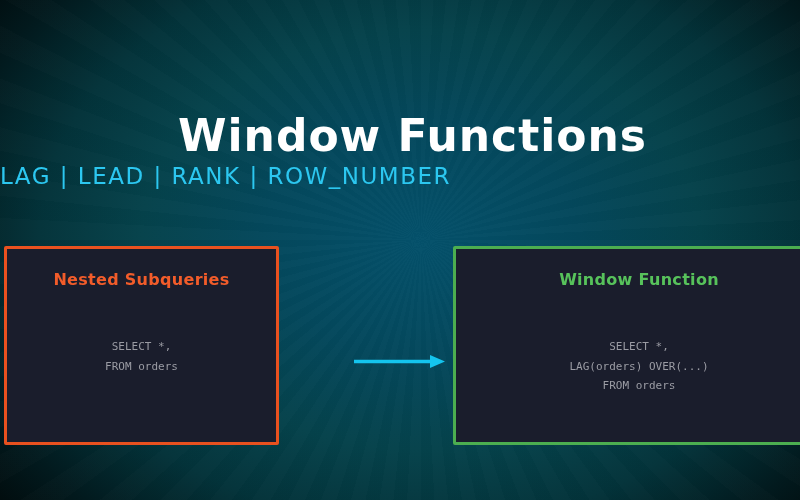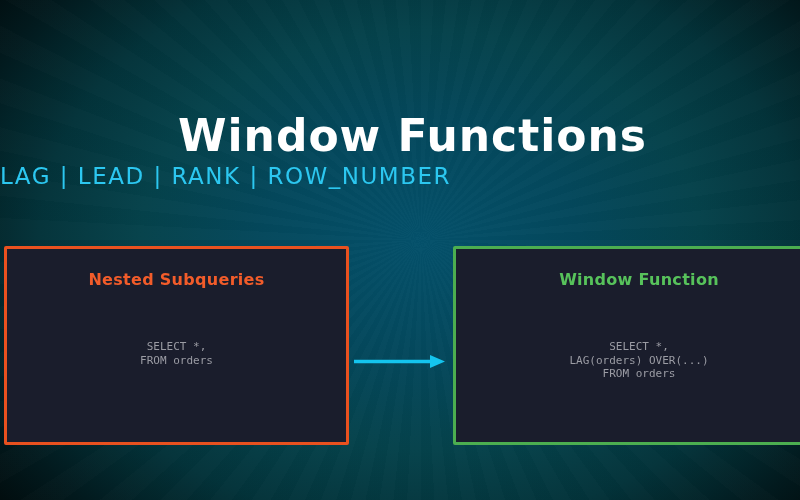--- a/index.html
+++ b/index.html
@@ -67,21 +67,21 @@
     height: 199px;
     box-sizing: border-box;
     background: #1a1d2c;
     border-style: solid;
     border-width: 3px;
     border-radius: 2px;
     text-align: center;
   }
   .panel-left {
     left: 4px;
-    width: 345px;
+    width: 275px;
     border-color: #e8511f;
   }
   .panel-right {
     left: 453px;
     width: 372px;
     border-color: #4cae50;
   }
   .panel-heading {
     margin-top: 21px;
     font-size: 16px;
@@ -90,21 +90,21 @@
   }
   .panel-left .panel-heading { color: #f25c2a; }
   .panel-right .panel-heading { color: #57c25b; }
   .code {
     margin-top: 51px;
     font-family: "DejaVu Sans Mono", "Liberation Mono", monospace;
     font-size: 11px;
     line-height: 13.5px;
     color: #9b9ca4;
   }
-  .code-line { white-space: pre; }
+  .code-line { white-space: pre; margin-top: 6px; }
   .arrow {
     position: absolute;
     left: 353px;
     top: 351px;
     width: 94px;
     height: 21px;
   }
 </style>
 </head>
 <body>

